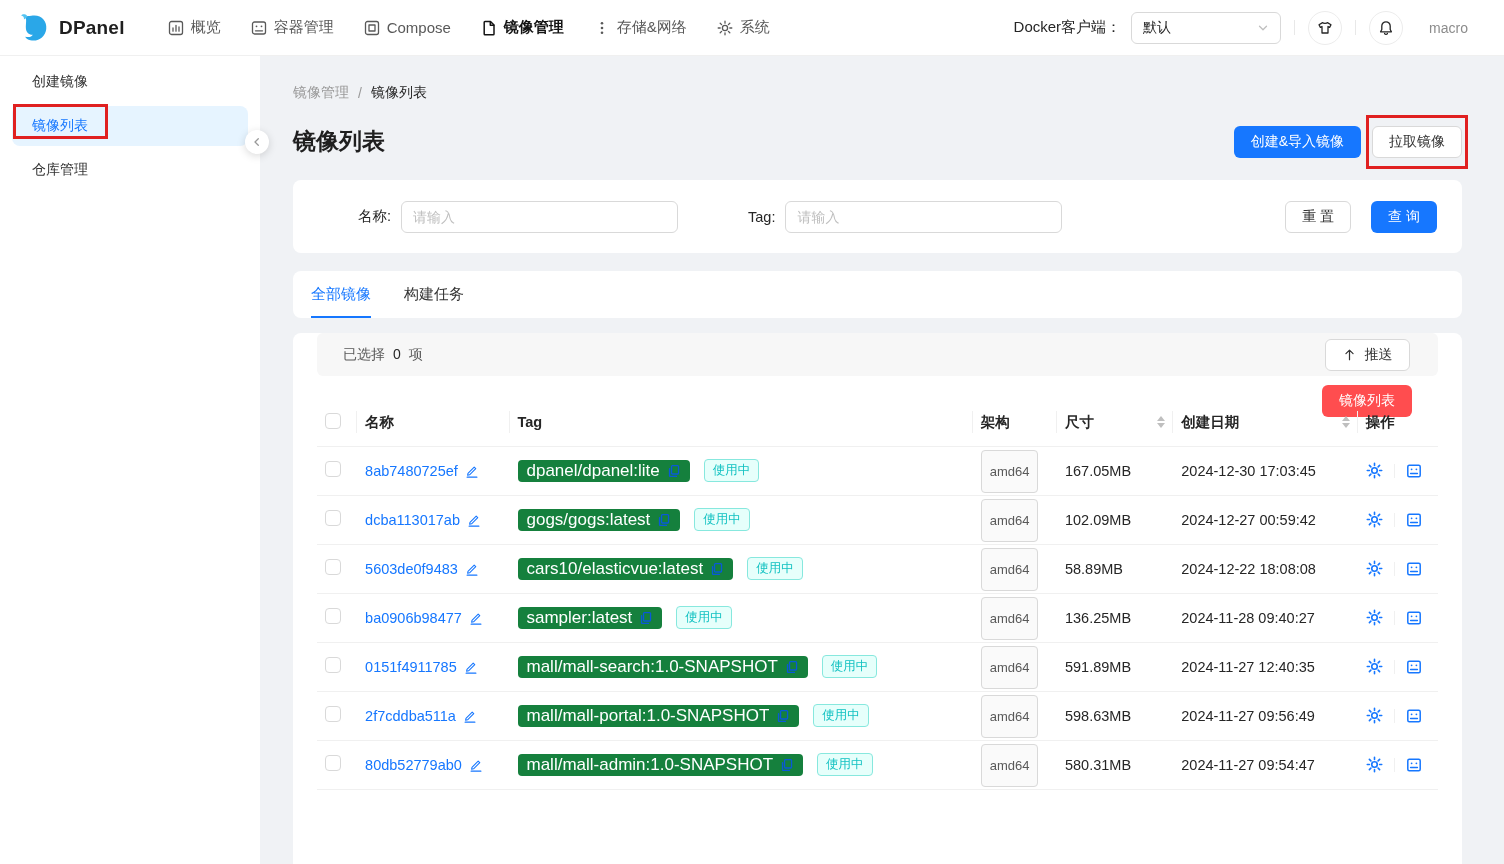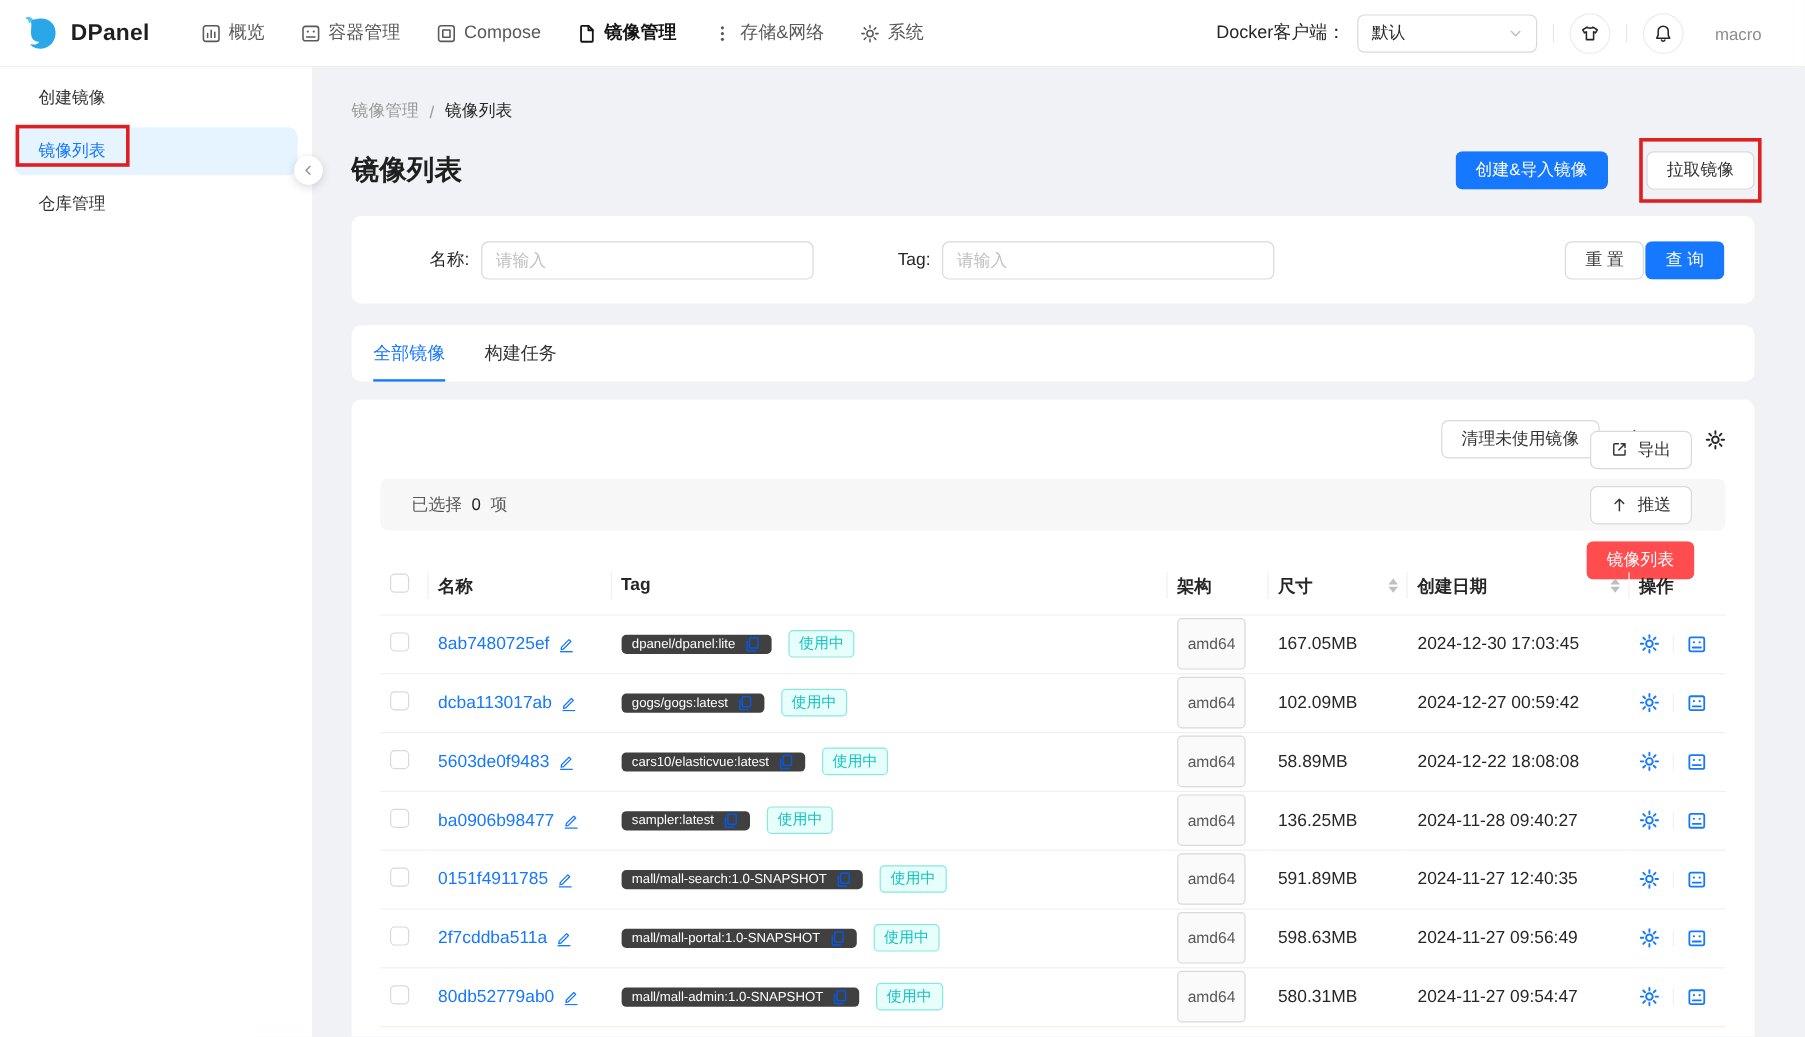--- a/index.html
+++ b/index.html
@@ -39,39 +39,39 @@
     background:#fff; box-shadow:0 2px 8px rgba(0,0,0,.15); display:flex; align-items:center;
     justify-content:center; color:#999; cursor:pointer; z-index:6; }
 
   
   .main { position:absolute; top:56px; left:260px; right:0; bottom:0; padding:0 42px 0 33px; overflow:hidden; }
   .breadcrumb { margin-top:28px; font-size:14px; color:#999; display:flex; gap:9px; align-items:center; }
   .breadcrumb .crumb-link { cursor:pointer; }
   .breadcrumb .current { color:#262626; }
   .title-row { margin-top:14px; height:51px; display:flex; align-items:center; }
   .page-title { font-size:23px; font-weight:700; color:#1f1f1f; }
-  .title-actions { margin-left:auto; display:flex; align-items:center; gap:32px; }
+  .title-actions { margin-left:auto; display:flex; align-items:center; gap:11px; }
   .btn { height:32px; display:inline-flex; align-items:center; justify-content:center; gap:8px;
     padding:0 16px; border-radius:6px; font-size:14px; cursor:pointer; white-space:nowrap; border:1px solid transparent; }
   .btn-primary { background:#1677ff; color:#fff; }
   .btn-default { background:#fff; border-color:#d9d9d9; color:#333; }
   .btn-danger { background:#ff4d4f; color:#fff; }
   .pull-wrap { position:relative; }
   .pull-wrap::after { content:""; position:absolute; inset:-11px -6px; border:3px solid #e02020; pointer-events:none; }
 
   .card { background:#fff; border-radius:8px; }
 
   
   .filter-card { margin-top:13px; height:73px; display:flex; align-items:center; padding:0 25px 0 65px; }
   .filter-label { font-size:14.5px; color:#262626; margin-right:10px; white-space:nowrap; }
   .filter-input { width:277px; height:32px; border:1px solid #d9d9d9; border-radius:6px; padding:0 11px;
     font-size:14px; color:#262626; outline:none; font-family:inherit; }
   .filter-input::placeholder { color:#bfbfbf; }
   .gap-tag { margin-left:70px; }
-  .filter-actions { margin-left:auto; display:flex; gap:1px;justify-content:flex-end; }
+  .filter-actions { margin-left:auto; display:flex; gap:20px;justify-content:flex-end; }
 
   
   .tabs-card { margin-top:18px; height:47px; display:flex; align-items:stretch; padding:0 18px; }
   .tab { display:flex; align-items:center; margin-right:33px; font-size:15px; color:#333;
     cursor:pointer; border-bottom:2px solid transparent; padding-top:2px; }
   .tab.active { color:#1677ff; border-bottom-color:#1677ff; }
 
   
   .table-card { margin-top:15px; height:531px; border-radius:8px 8px 0 0; padding:0 24px; overflow:hidden; }
   .table-toolbar { height:66px; display:flex; align-items:center; justify-content:flex-end; gap:18px; }
@@ -93,21 +93,21 @@
   .sorter .up { width:0; height:0; border-left:4px solid transparent; border-right:4px solid transparent;
     border-bottom:5px solid #bfbfbf; }
   .sorter .down { width:0; height:0; border-left:4px solid transparent; border-right:4px solid transparent;
     border-top:5px solid #bfbfbf; }
   .checkbox { width:16px; height:16px; border:1.5px solid #d9d9d9; border-radius:4px; background:#fff;
     display:inline-block; cursor:pointer; }
   .name-cell { display:flex; align-items:center; gap:7px; }
   .name-link { color:#1677ff; cursor:pointer; text-decoration:none; }
   .edit-ic { color:#1677ff; cursor:pointer; display:flex; }
   .tag-cell { display:flex; align-items:center; gap:14px; }
-  .tag-badge { background:#404040; color:#fff; border-radius:4px; padding:1px 9px; font-size:11px;
+  .tag-badge { background:#15803d; color:#fff; border-radius:4px; padding:1px 9px; font-size:17px;
     display:inline-flex; align-items:center; gap:7px; cursor:pointer; white-space:nowrap; }
   .inuse-badge { background:#e6fffb; border:1px solid #87e8de; color:#13c2c2; border-radius:4px;
     padding:2px 8px; font-size:12.5px; white-space:nowrap; }
   .arch-badge { background:#fafafa; border:1px solid #d9d9d9; border-radius:4px; padding:13px 8px;
     font-size:13px; color:#595959; }
   .action-cell { display:flex; align-items:center; gap:11px; }
   .act-icon { color:#1677ff; cursor:pointer; display:flex; }
   .act-div { width:1px; height:14px; background:#f0f0f0; }
 </style>
 </head>
@@ -278,42 +278,20 @@
     <div class="tab active">
       <span>全部镜像</span>
     </div>
     <div class="tab">
       <span>构建任务</span>
     </div>
   </div>
 
   <div class="card table-card">
 
-    <div class="table-toolbar">
-      <button class="btn btn-default">
-        <span>清理未使用镜像</span>
-      </button>
-      <span class="tool-icon">
-        <svg class="ic" width="17" height="17" viewBox="0 0 16 16" style="stroke-width:1.5">
-            <path d="M13.6 8 A5.6 5.6 0 1 1 10.9 3.2"></path>
-            <path d="M10.3 0.9 L11.2 3.5 L13.7 2.6"></path>
-          </svg>
-      </span>
-      <span class="tool-icon">
-        <svg class="ic" width="17" height="17" viewBox="0 0 16 16" style="stroke-width:1.5">
-            <path d="M2.5 1.8 H13.5 M2.5 14.2 H13.5 M8 4.4 V11.6 M5.8 6.3 L8 4.2 L10.2 6.3 M5.8 9.7 L8 11.8 L10.2 9.7"></path>
-          </svg>
-      </span>
-      <span class="tool-icon">
-        <svg class="ic" width="17" height="17" viewBox="0 0 16 16" style="stroke-width:1.5">
-            <circle cx="8" cy="8" r="2.6"></circle>
-            <path d="M8 1.2 V3.2 M8 12.8 V14.8 M1.2 8 H3.2 M12.8 8 H14.8 M3.2 3.2 L4.6 4.6 M11.4 11.4 L12.8 12.8 M12.8 3.2 L11.4 4.6 M4.6 11.4 L3.2 12.8"></path>
-          </svg>
-      </span>
-    </div>
 
     <div class="selection-bar">
       <span class="sel-text">
         <span>已选择</span>
         <span class="sel-count">0</span>
         <span>项</span>
       </span>
       <div class="sel-actions">
         <button class="btn btn-default">
           <span>

